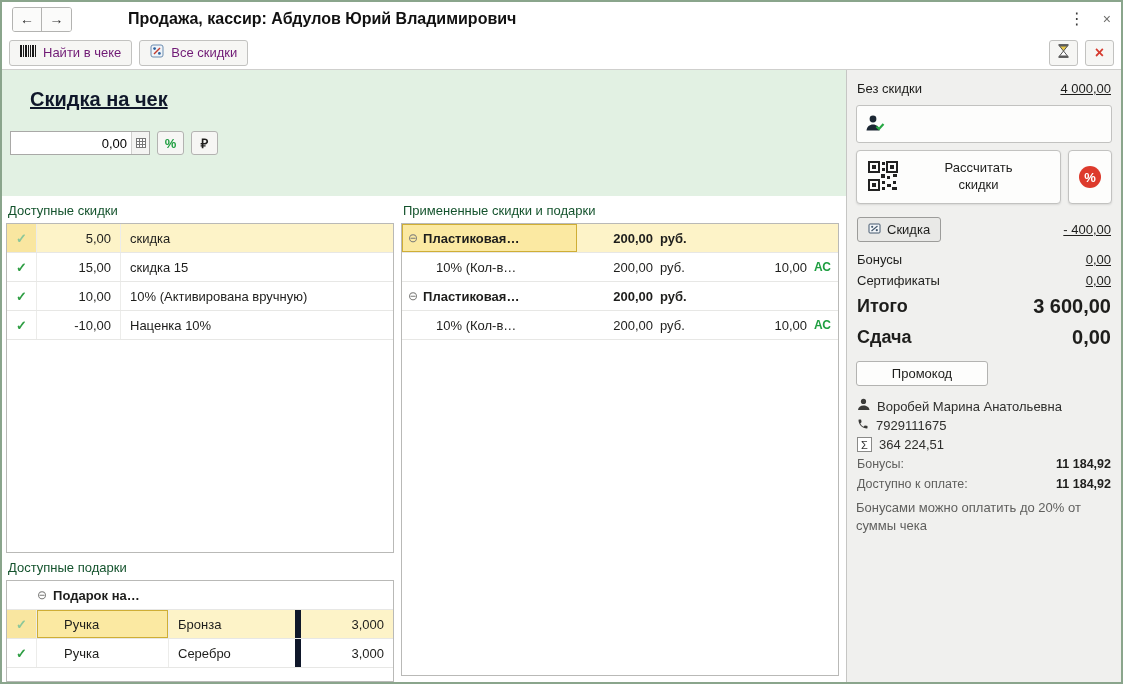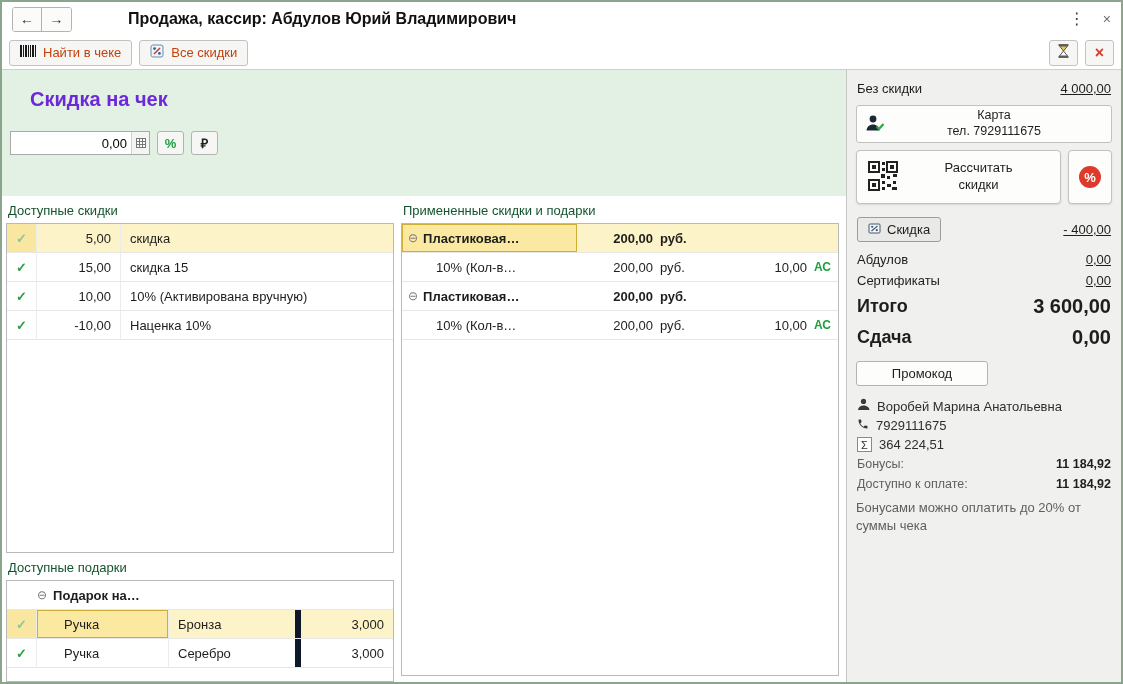--- a/index.html
+++ b/index.html
@@ -13,30 +13,30 @@
   .nav-group{display:flex;border:1px solid #b3b3b1;border-radius:3px;overflow:hidden;}
   .nav-btn{width:29px;height:23px;display:flex;align-items:center;justify-content:center;background:#fbfbfa;font-size:14px;font-weight:bold;color:#2b2b2b;}
   .nav-btn:first-child{border-right:1px solid #b3b3b1;}
   .title{margin-left:56px;font-size:16px;font-weight:bold;color:#111;white-space:nowrap;}
   .title-icons{margin-left:auto;display:flex;align-items:center;gap:18px;}
   .more-icon{font-size:16px;color:#3c3c3c;line-height:1;}
   .win-close{font-size:14px;color:#6e6e6c;line-height:1;}
 
   
   .toolbar{height:34px;flex:0 0 auto;display:flex;align-items:center;gap:7px;padding:0 7px;border-bottom:1px solid #cfcfcd;background:#fff;}
-  .tb-btn{display:flex;align-items:center;gap:7px;height:26px;padding:0 10px;background:#f6f6f4;border:1px solid #c2c2c0;border-radius:3px;color:#c2410c;}
+  .tb-btn{display:flex;align-items:center;gap:7px;height:26px;padding:0 10px;background:#f6f6f4;border:1px solid #c2c2c0;border-radius:3px;color:#701a75;}
   .tb-right{margin-left:auto;display:flex;gap:7px;}
   .tb-icon-btn{width:29px;height:26px;display:flex;align-items:center;justify-content:center;background:#f6f6f4;border:1px solid #c2c2c0;border-radius:3px;}
   .red-x{color:#d63b2f;font-weight:bold;font-size:16px;line-height:1;}
 
   
   .content{flex:1;display:flex;min-height:0;}
   .left-main{width:845px;flex:0 0 auto;display:flex;flex-direction:column;min-height:0;border-right:1px solid #c6c6c4;background:#fff;}
   .green-panel{height:126px;flex:0 0 auto;background:#e2f1e3;padding-top:12px;}
-  .heading{margin:6px 0 20px 28px;font-size:20px;font-weight:bold;color:#6d28d9;}
+  .heading{margin:6px 0 20px 28px;font-size:20px;font-weight:bold;color:#0f172a;text-decoration:underline;}
   .amount-row{display:flex;align-items:center;gap:7px;margin-left:8px;}
   .amount-box{width:140px;height:24px;background:#fff;border:1px solid #a9a9a7;display:flex;align-items:center;}
   .amount-field{flex:1;min-width:0;border:none;outline:none;text-align:right;padding-right:4px;font-size:13px;background:transparent;}
   .calc-toggle{width:18px;height:22px;display:flex;align-items:center;justify-content:center;border-left:1px solid #d0d0ce;background:#f4f4f2;}
   .unit-btn{width:27px;height:24px;display:flex;align-items:center;justify-content:center;background:#f6f6f4;border:1px solid #b3b3b1;border-radius:3px;font-weight:bold;}
   .unit-btn.pct{color:#1e9e40;}
 
   .tables{flex:1;display:flex;min-height:0;background:#fff;}
   .col-left{width:392px;flex:0 0 auto;display:flex;flex-direction:column;min-height:0;padding-left:4px;}
   .col-mid{flex:1;display:flex;flex-direction:column;min-height:0;padding:0 7px;}
@@ -299,24 +299,20 @@
         <span>Без скидки</span>
         <span class="val">4 000,00</span>
       </div>
 
       <button class="card-btn">
         <span><svg width="20" height="18" viewBox="0 0 20 18">
               <circle cx="8" cy="5" r="3.4" fill="#1c2733"></circle>
               <path d="M1.5 16.5c.3-3.8 3-6 6.5-6s6.2 2.2 6.5 6z" fill="#1c2733"></path>
               <path d="M11.5 12.5l2.5 2.5 4.5-5" stroke="#27a844" stroke-width="2.2" fill="none"></path>
             </svg></span>
-        <span class="card-text">
-          <span>Карта</span>
-          <span>тел. 7929111675</span>
-        </span>
       </button>
 
       <div class="calc-row">
         <button class="calc-btn">
           <span><svg width="32" height="32" viewBox="0 0 32 32" fill="#222">
                 <rect x="2" y="2" width="10" height="10" fill="none" stroke="#222" stroke-width="2"></rect>
                 <rect x="5" y="5" width="4" height="4"></rect>
                 <rect x="20" y="2" width="10" height="10" fill="none" stroke="#222" stroke-width="2"></rect>
                 <rect x="23" y="5" width="4" height="4"></rect>
                 <rect x="2" y="20" width="10" height="10" fill="none" stroke="#222" stroke-width="2"></rect>
@@ -346,21 +342,21 @@
                 <line x1="3.5" y1="9" x2="9.5" y2="4" stroke="#45596e" stroke-width="1.2"></line>
                 <circle cx="4.2" cy="4.8" r="1.1" fill="#45596e"></circle>
                 <circle cx="8.8" cy="8.2" r="1.1" fill="#45596e"></circle>
               </svg></span>
           <span>Скидка</span>
         </button>
         <span class="val">- 400,00</span>
       </div>
 
       <div class="sum-row">
-        <span>Абдулов</span>
+        <span>Бонусы</span>
         <span class="val">0,00</span>
       </div>
       <div class="sum-row">
         <span>Сертификаты</span>
         <span class="val">0,00</span>
       </div>
 
       <div class="sum-row total-row">
         <span class="total-lab">Итого</span>
         <span class="big">3 600,00</span>

